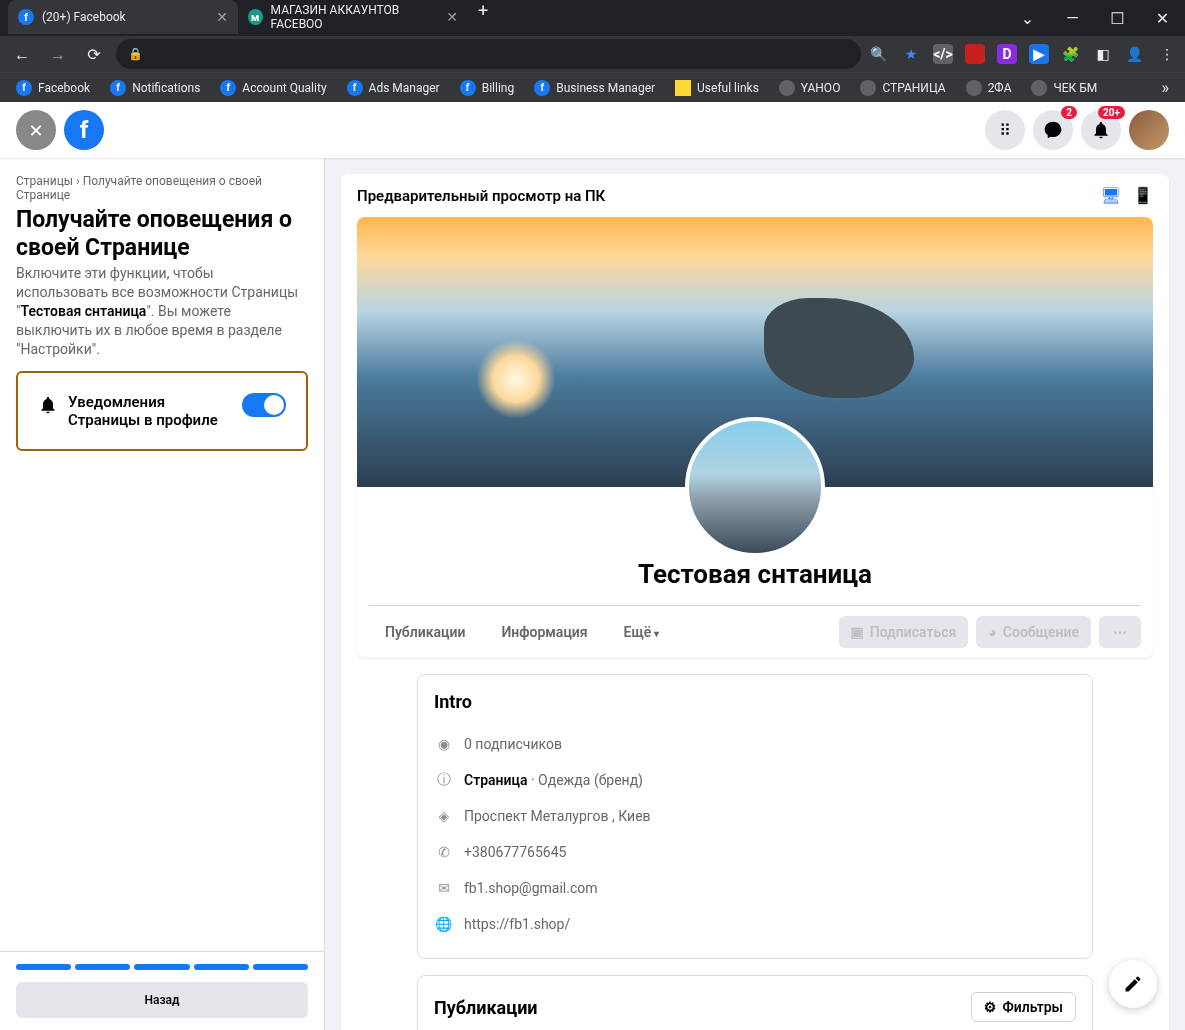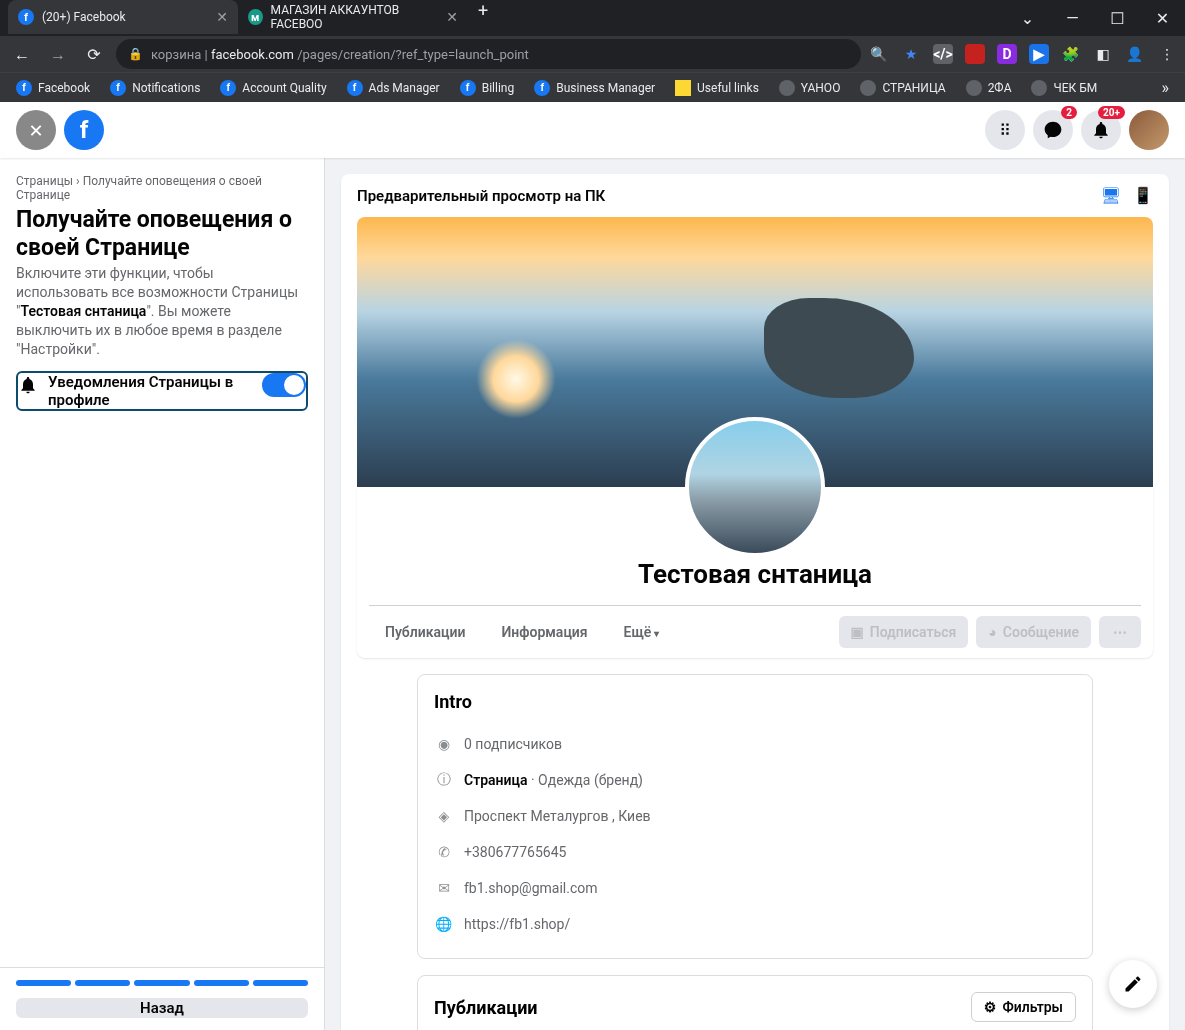--- a/index.html
+++ b/index.html
@@ -45,34 +45,34 @@
 .fb-avatar { width: 40px; height: 40px; border-radius: 50%; background: linear-gradient(135deg,#8b5a3c,#c49a6c); position: relative; }
 
 
 .app-body { display: flex; height: calc(1030px - 36px - 36px - 30px - 56px); }
 .sidebar { width: 325px; background: #fff; display: flex; flex-direction: column; border-right: 1px solid #ddd; }
 .sidebar-content { padding: 16px; flex: 1; overflow: auto; }
 .breadcrumb { font-size: 12px; color: #65676b; margin-bottom: 4px; }
 .sidebar-title { font-size: 23px; font-weight: bold; color: #050505; line-height: 1.2; margin-bottom: 3px; }
 .sidebar-desc { font-size: 14px; color: #65676b; line-height: 1.35; }
 .sidebar-desc b { color: #050505; font-weight: 600; }
-.notif-card { border: 2px solid #0c4a6e; border-radius: 6px; padding: 0; margin-top: 12px; }
+.notif-card { border: 2px solid #a16207; border-radius: 6px; padding: 20px; margin-top: 12px; }
 .notif-header { display: flex; align-items: flex-start; gap: 10px; }
 .notif-icon { width: 20px; height: 20px; color: #050505; flex-shrink: 0; margin-top: 2px; }
 .notif-title { font-size: 15px; font-weight: 600; color: #050505; flex: 1; }
 .toggle { width: 44px; height: 24px; background: #1877f2; border-radius: 12px; position: relative; flex-shrink: 0; }
 .toggle::after { content: ''; position: absolute; right: 2px; top: 2px; width: 20px; height: 20px; background: #fff; border-radius: 50%; }
 .notif-body { font-size: 13px; color: #65676b; margin-top: 8px; margin-left: 30px; line-height: 1.35; }
 .notif-body b { color: #050505; font-weight: 600; }
 .notif-body a { color: #1877f2; text-decoration: none; }
 .sidebar-footer { padding: 12px 16px; border-top: 1px solid #ddd; }
 .progress-dots { display: flex; gap: 4px; margin-bottom: 12px; }
 .progress-dots span { flex: 1; height: 6px; background: #1877f2; border-radius: 3px; }
 .footer-buttons { display: flex; gap: 8px; }
-.btn { flex: 1; height: 20px; border-radius: 6px; font-size: 15px; font-weight: 600; display: flex; align-items: center; justify-content: center; border: none; }
+.btn { flex: 1; height: 36px; border-radius: 6px; font-size: 12px; font-weight: 600; display: flex; align-items: center; justify-content: center; border: none; }
 .btn-secondary { background: #e4e6eb; color: #050505; }
 .btn-primary { background: #1877f2; color: #fff; border: 2px solid #e60023; }
 
 
 .main { flex: 1; padding: 16px; overflow: auto; }
 .preview-card { background: #fff; border-radius: 8px; box-shadow: 0 1px 2px rgba(0,0,0,.1); }
 .preview-header { display: flex; align-items: center; padding: 12px 16px; }
 .preview-title { font-size: 15px; font-weight: 600; color: #050505; }
 .preview-devices { margin-left: auto; display: flex; gap: 12px; align-items: center; }
 .preview-devices span { color: #65676b; }
@@ -125,26 +125,20 @@
       <span>☐</span>
       <span>✕</span>
     </div>
   </div>
   <div class="toolbar">
     <span class="nav-btn enabled">←</span>
     <span class="nav-btn">→</span>
     <span class="nav-btn enabled">⟳</span>
     <div class="addressbar">
       <span class="lock">🔒</span>
-      <span>
-        <span class="url-prefix">корзина</span>
-        <span class="url-prefix"> | </span>
-        <span class="url-domain">facebook.com</span>
-        <span class="url-path">/pages/creation/?ref_type=launch_point</span>
-      </span>
     </div>
     <div class="toolbar-icons">
       <span>🔍</span>
       <span style="color:#4285f4">★</span>
       <span class="ext-icon" style="background:#5f6368;color:#fff">&lt;/&gt;</span>
       <span class="ext-icon" style="background:#c5221f"></span>
       <span class="ext-icon" style="background:#8a2be2;color:#fff">D</span>
       <span class="ext-icon" style="background:#1a73e8;color:#fff">▶</span>
       <span>🧩</span>
       <span>◧</span>

